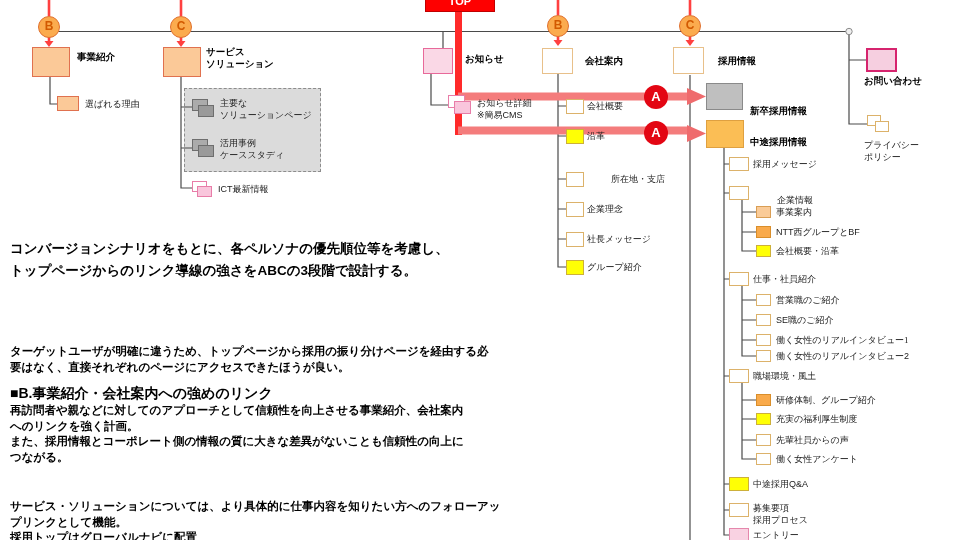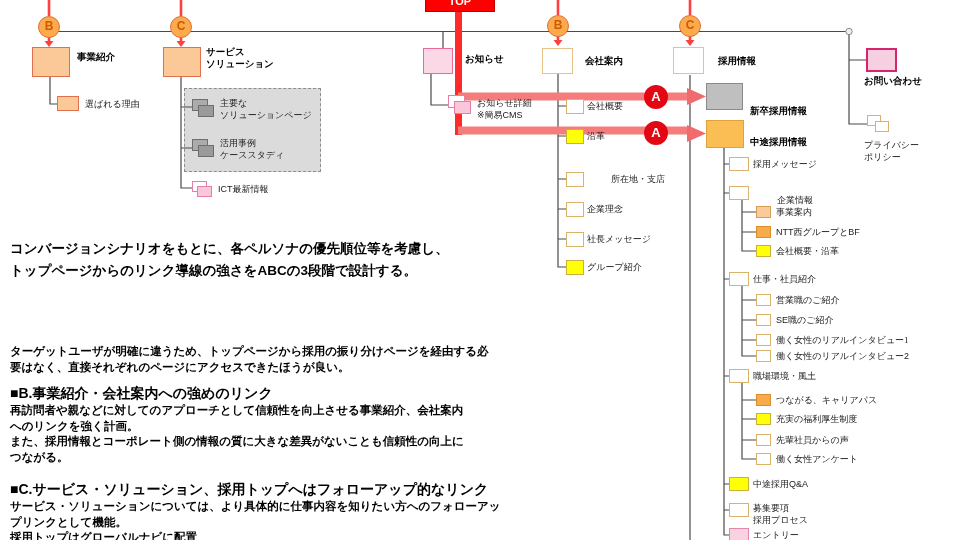--- a/index.html
+++ b/index.html
@@ -151,21 +151,21 @@
       <div class="lbl" style="left: 776px; top: 294px;">営業職のご紹介</div>
       <div class="node" style="left: 756px; top: 314px; width: 15px; height: 12px; background: rgb(255, 255, 255); border-color: rgb(220, 178, 106);"></div>
       <div class="lbl" style="left: 776px; top: 314px;">SE職のご紹介</div>
       <div class="node" style="left: 756px; top: 334px; width: 15px; height: 12px; background: rgb(255, 255, 255); border-color: rgb(220, 178, 106);"></div>
       <div class="lbl" style="left: 776px; top: 334px; font-family: Liberation Serif, serif;">働く女性のリアルインタビュー1</div>
       <div class="node" style="left: 756px; top: 350px; width: 15px; height: 12px; background: rgb(255, 255, 255); border-color: rgb(220, 178, 106);"></div>
       <div class="lbl" style="left: 776px; top: 350px;">働く女性のリアルインタビュー2</div>
       <div class="node" style="left: 729px; top: 369px; width: 20px; height: 14px; background: rgb(255, 255, 255); border-color: rgb(220, 178, 106);"></div>
       <div class="lbl" style="left: 753px; top: 370px;">職場環境・風土</div>
       <div class="node" style="left: 756px; top: 394px; width: 15px; height: 12px; background: rgb(249, 170, 75); border-color: rgb(217, 142, 43);"></div>
-      <div class="lbl" style="left: 776px; top: 394px;">つながる、キャリアパス</div>
+      <div class="lbl" style="left: 776px; top: 394px;">研修体制、グループ紹介</div>
       <div class="node" style="left: 756px; top: 413px; width: 15px; height: 12px; background: rgb(255, 255, 5); border-color: rgb(205, 176, 58);"></div>
       <div class="lbl" style="left: 776px; top: 413px;">充実の福利厚生制度</div>
       <div class="node" style="left: 756px; top: 434px; width: 15px; height: 12px; background: rgb(255, 255, 255); border-color: rgb(220, 178, 106);"></div>
       <div class="lbl" style="left: 776px; top: 434px;">先輩社員からの声</div>
       <div class="node" style="left: 756px; top: 453px; width: 15px; height: 12px; background: rgb(255, 255, 255); border-color: rgb(220, 178, 106);"></div>
       <div class="lbl" style="left: 776px; top: 453px;">働く女性アンケート</div>
       <div class="node" style="left: 729px; top: 477px; width: 20px; height: 14px; background: rgb(255, 255, 5); border-color: rgb(205, 176, 58);"></div>
       <div class="lbl" style="left: 753px; top: 478px;">中途採用Q&amp;A</div>
       <div class="node" style="left: 729px; top: 503px; width: 20px; height: 14px; background: rgb(255, 255, 255); border-color: rgb(220, 178, 106);"></div>
       <div class="lbl" style="left: 753px; top: 502px;">募集要項
@@ -183,18 +183,17 @@
 
   <div class="ann ann-intro" style="left:10px;top:238px">コンバージョンシナリオをもとに、各ペルソナの優先順位等を考慮し、
 トップページからのリンク導線の強さをABCの3段階で設計する。</div>
   <div class="ann ann-b" style="left:10px;top:344px">ターゲットユーザが明確に違うため、トップページから採用の振り分けページを経由する必
 要はなく、直接それぞれのページにアクセスできたほうが良い。</div>
   <div class="ann ann-b" style="left:10px;top:403px">再訪問者や親などに対してのアプローチとして信頼性を向上させる事業紹介、会社案内
 へのリンクを強く計画。
 また、採用情報とコーポレート側の情報の質に大きな差異がないことも信頼性の向上に
 つながる。</div>
   <div class="ann ann-h" style="left:10px;top:384px">■B.事業紹介・会社案内への強めのリンク</div>
-  <div class="ann ann-h" style="left:10px;top:480px">■C.サービス・ソリューション、採用トップへはフォローアップ的なリンク</div>
   <div class="ann ann-b" style="left:10px;top:499px">サービス・ソリューションについては、より具体的に仕事内容を知りたい方へのフォローアッ
 プリンクとして機能。
 採用トップはグローバルナビに配置</div>
 
 </div>
 
 </body></html>

